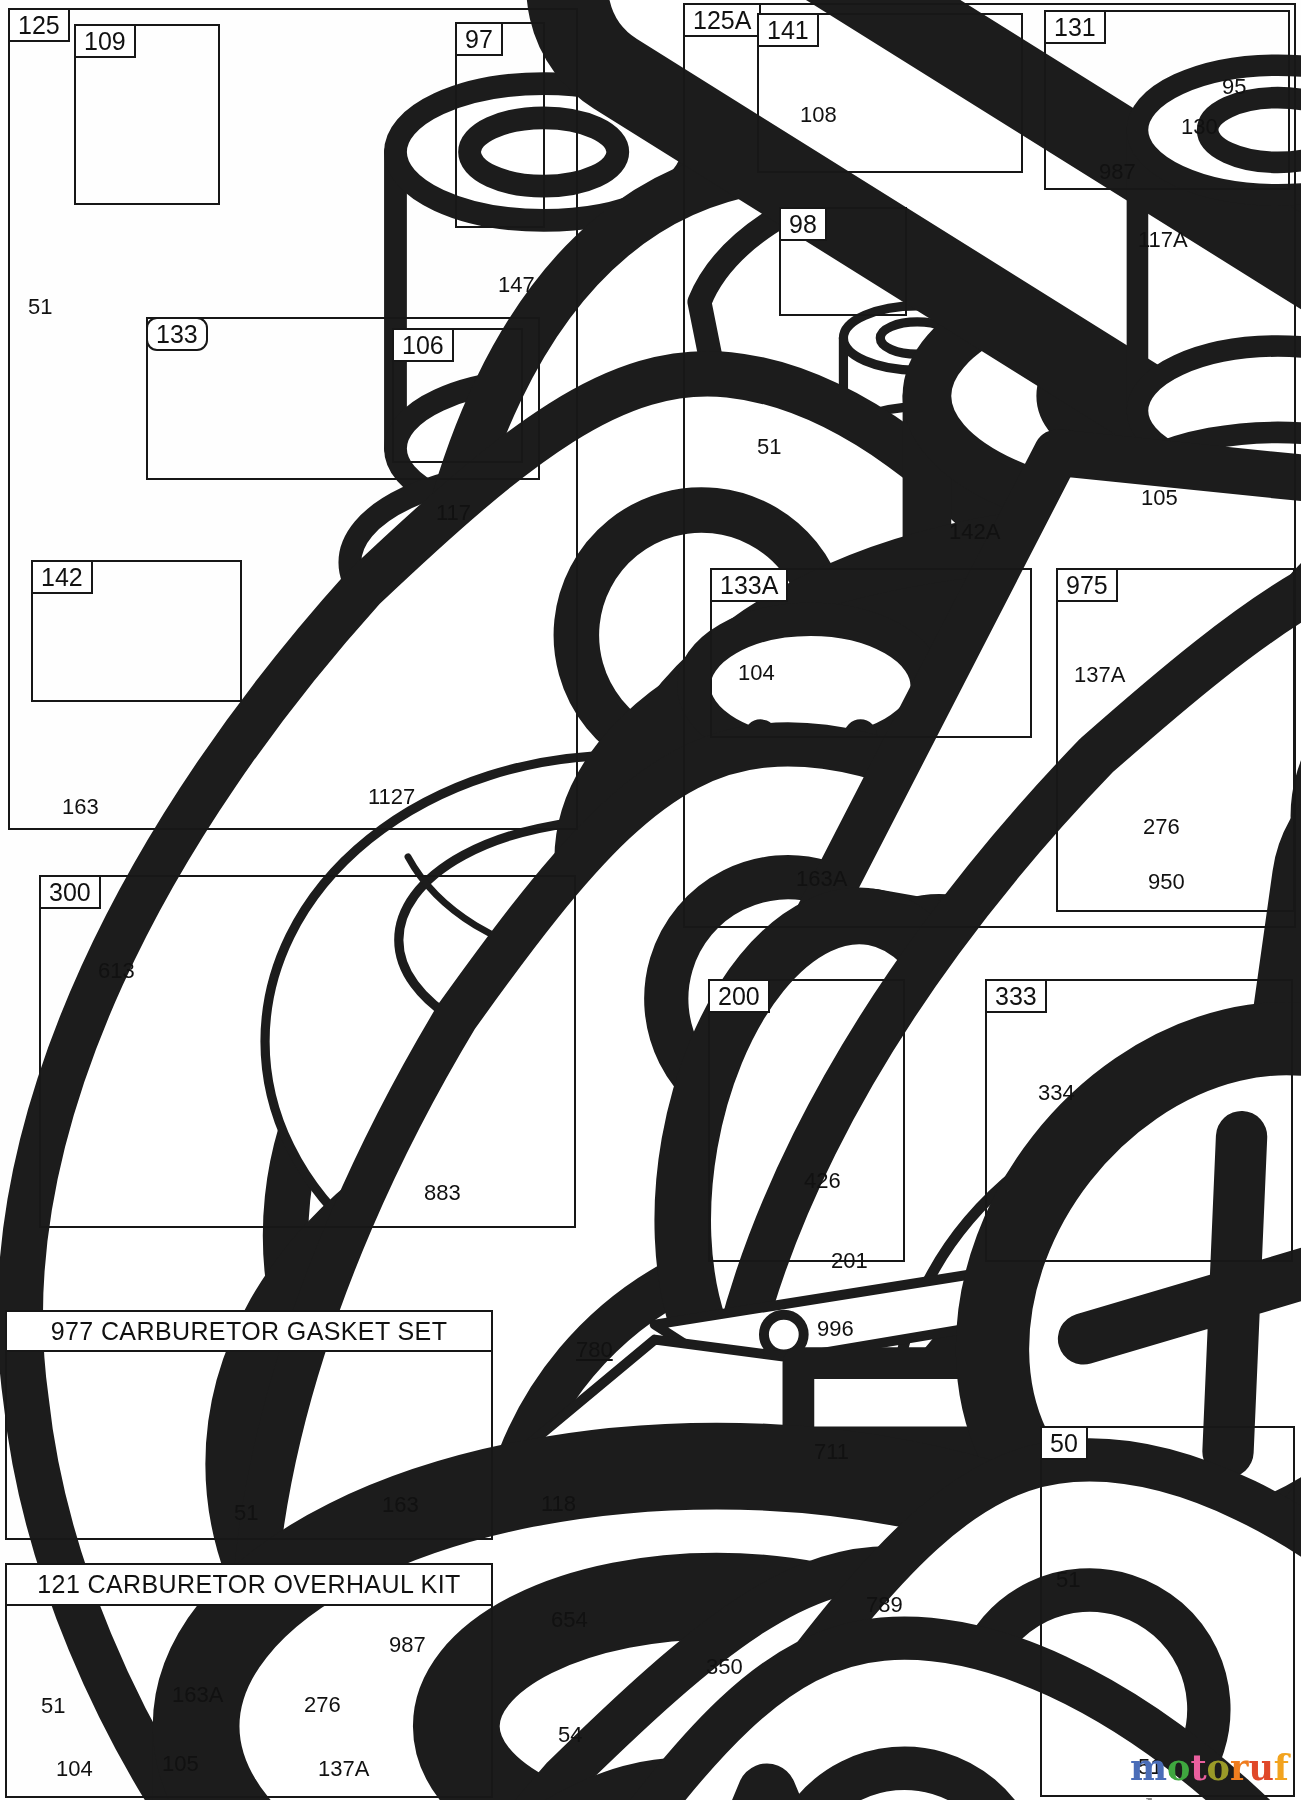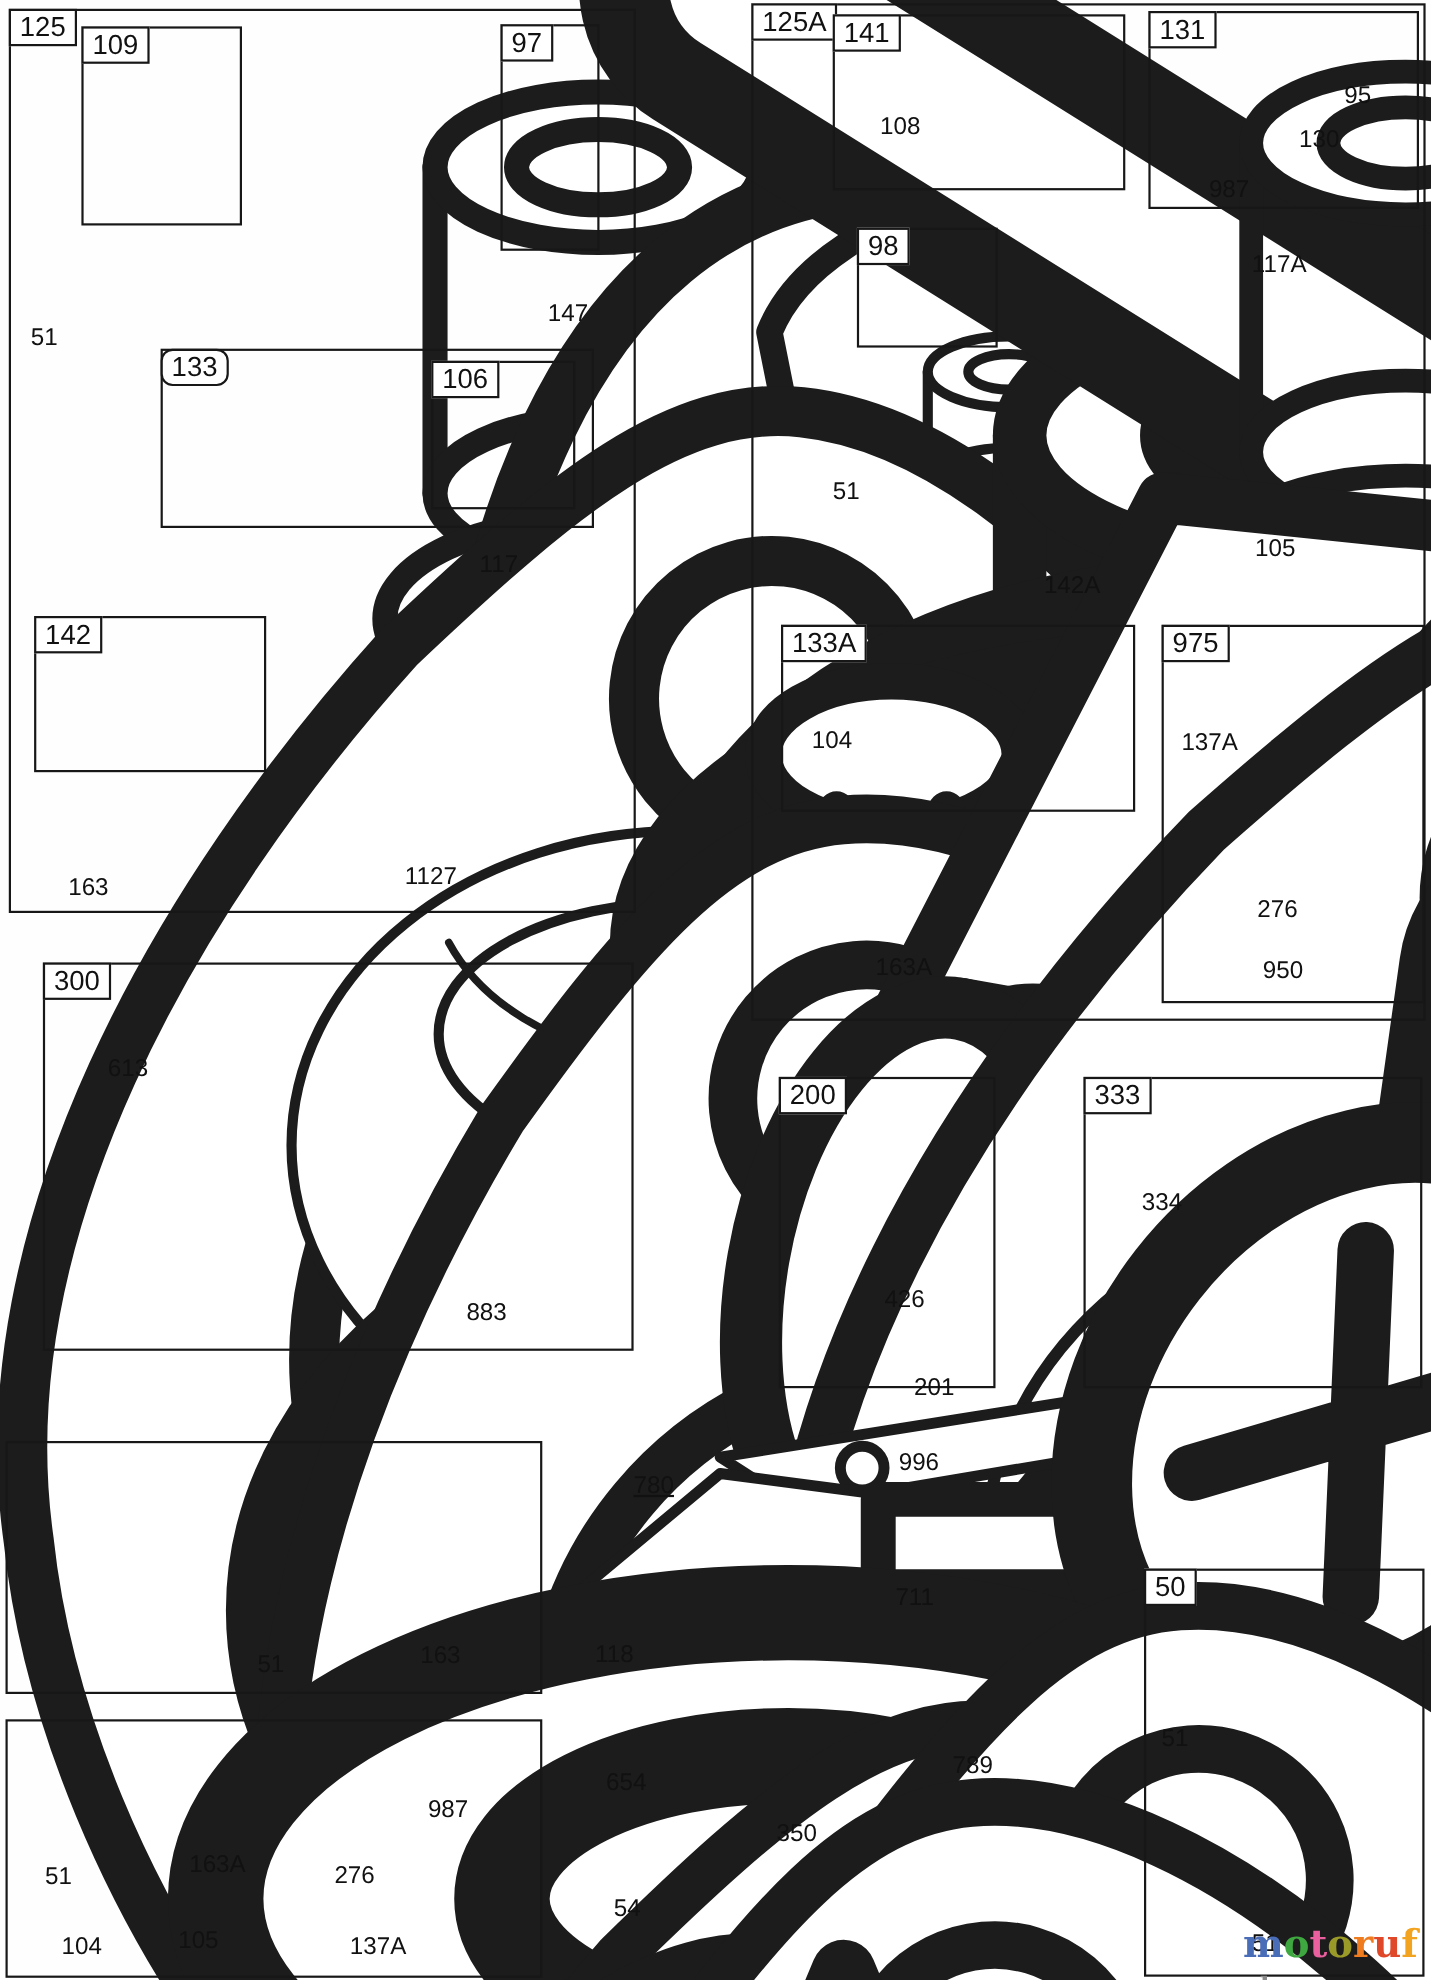--- a/index.html
+++ b/index.html
@@ -565,22 +565,24 @@
 <div class="box" style="left:1044px;top:10px;width:246px;height:180px;"></div>
 <div class="box" style="left:779px;top:207px;width:128px;height:109px;"></div>
 <div class="box" style="left:710px;top:568px;width:322px;height:170px;"></div>
 <div class="box" style="left:1056px;top:568px;width:239px;height:344px;"></div>
 <div class="box" style="left:39px;top:875px;width:537px;height:353px;"></div>
 <div class="box" style="left:708px;top:979px;width:197px;height:283px;"></div>
 <div class="box" style="left:985px;top:979px;width:308px;height:283px;"></div>
 <div class="box" style="left:1040px;top:1426px;width:255px;height:371px;"></div>
 
 <div class="box" style="left:5px;top:1310px;width:488px;height:230px;"></div>
+<div class="kit-head" style="left:7px;top:1312px;width:484px;height:40px;">977 CARBURETOR GASKET SET</div>
 
 <div class="box" style="left:5px;top:1563px;width:488px;height:235px;"></div>
+<div class="kit-head" style="left:7px;top:1565px;width:484px;height:41px;">121 CARBURETOR OVERHAUL KIT</div>
 
 <div class="tag" style="left:8px;top:8px;">125</div>
 <div class="tag" style="left:74px;top:24px;">109</div>
 <div class="tag" style="left:455px;top:22px;">97</div>
 <div class="tag" style="left:146px;top:317px;border-radius:11px;">133</div>
 <div class="tag" style="left:392px;top:328px;">106</div>
 <div class="tag" style="left:31px;top:560px;text-align:right;">142</div>
 <div class="tag" style="left:683px;top:3px;">125A</div>
 <div class="tag" style="left:757px;top:13px;">141</div>
 <div class="tag" style="left:1044px;top:10px;">131</div>

